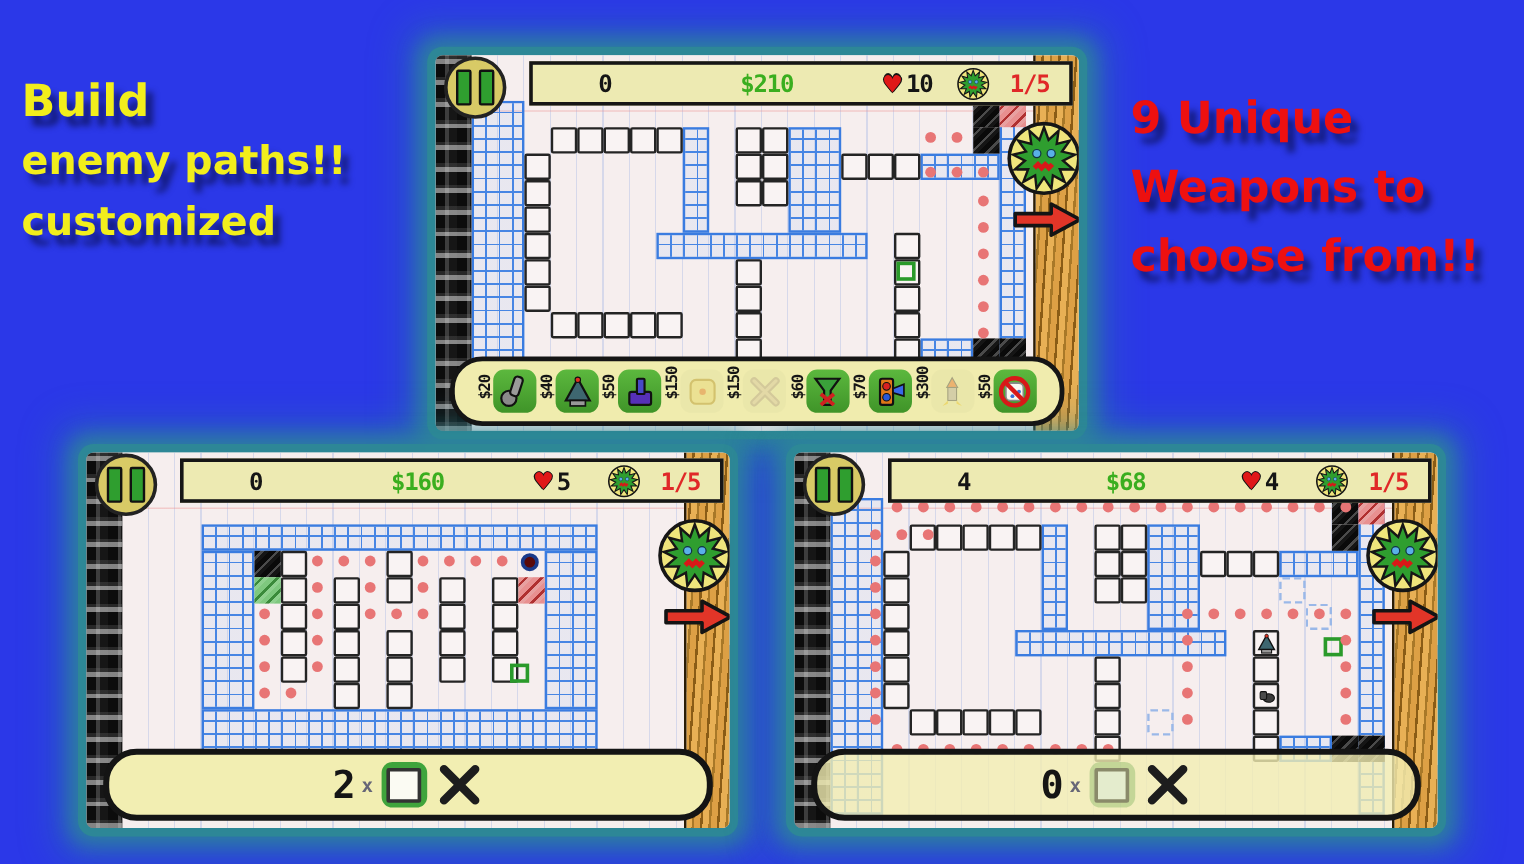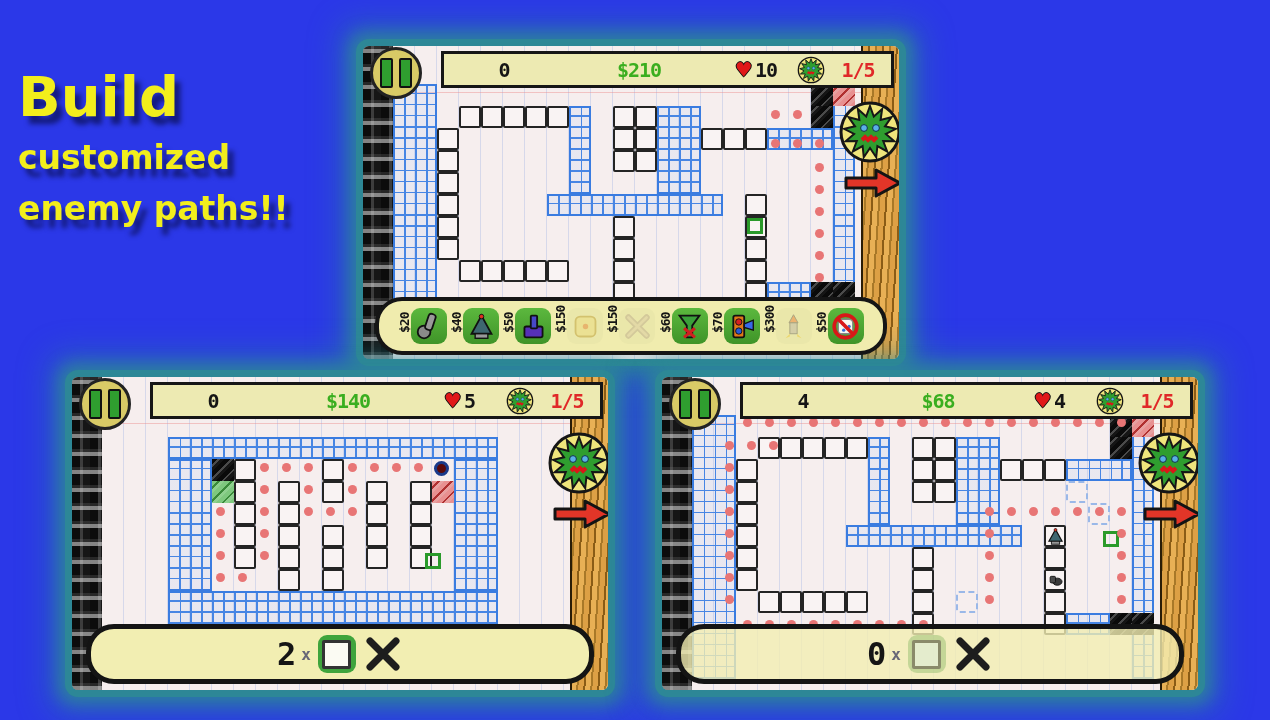--- a/index.html
+++ b/index.html
@@ -4,21 +4,21 @@
 <style>
   html,body{margin:0;padding:0;background:#1a1a2e;}
   .canvas{position:relative;width:1270px;height:720px;background:#2b38e8;overflow:hidden;
           font-family:"DejaVu Sans", sans-serif;}
 
   
   .promo{position:absolute;font-weight:bold;}
   .promo div{white-space:nowrap;}
   .promo-left{left:18px;top:62px;color:#f2ee1c;font-size:33px;line-height:1.55;
               text-shadow:6px 8px 5px rgba(8,12,70,.65);}
-  .promo-left .big{font-size:56px;line-height:1.25;}
+  .promo-left .big{font-size:37px;line-height:1.25;}
   .promo-right{left:942px;top:70px;color:#ee1010;font-size:37px;line-height:1.55;
                text-shadow:6px 8px 5px rgba(8,12,70,.65);}
 
   
   .shot{position:absolute;width:536px;height:313px;background:#f6eeee;border-radius:6px;overflow:hidden;
         box-shadow:0 0 0 7px rgba(45,136,150,.95), 0 0 16px 14px rgba(45,136,150,.8), 0 0 30px 26px rgba(45,136,150,.38);}
   .s1{left:363px;top:46px;}
   .s2{left:72px;top:377px;}
   .s3{left:662px;top:377px;}
 
@@ -102,24 +102,29 @@
   .arrow-slot{position:absolute;right:-4px;top:120px;width:60px;height:34px;z-index:6;}
   .arrow-slot svg{width:60px;height:34px;}
 </style>
 </head>
 <body>
 
 <div class="canvas">
 
   <div class="promo promo-left">
     <div class="big">Build</div>
+    <div>enemy paths!!</div>
     <div>customized</div>
-    <div>enemy paths!!</div>
   </div>
 
+  <div class="promo promo-right">
+    <div>9 Unique</div>
+    <div>Weapons to</div>
+    <div>choose from!!</div>
+  </div>
 
   <div class="shot s1">
     <div class="paper"></div>
     <div class="strip-left"></div>
     <div class="strip-right"></div>
     <div class="grid-area">
         <div class="blue-rect" style="left: 0px; top: 0px; width: 44px; height: 220px;"></div>
         <div class="blue-rect" style="left: 440px; top: 0px; width: 22px; height: 220px;"></div>
         <div class="blue-rect" style="left: 176px; top: 22px; width: 22px; height: 88px;"></div>
         <div class="blue-rect" style="left: 264px; top: 22px; width: 44px; height: 88px;"></div>
@@ -355,21 +360,21 @@
         <div class="red-dot" style="left: 224.3px; top: 92.3px; width: 9px; height: 9px;"></div>
         <div class="red-dot" style="left: 246.3px; top: 92.3px; width: 9px; height: 9px;"></div>
         <div class="red-dot" style="left: 246.3px; top: 70.3px; width: 9px; height: 9px;"></div>
         <div class="red-dot" style="left: 246.3px; top: 48.3px; width: 9px; height: 9px;"></div>
         <div class="red-dot" style="left: 268.3px; top: 48.3px; width: 9px; height: 9px;"></div>
         <div class="red-dot" style="left: 290.3px; top: 48.3px; width: 9px; height: 9px;"></div>
         <div class="red-dot" style="left: 312.3px; top: 48.3px; width: 9px; height: 9px;"></div>
       </div>
     <div class="hud">
       <span class="hud-score">0</span>
-      <span class="hud-money">$140</span>
+      <span class="hud-money">$160</span>
       <span class="hud-spacer"></span>
       <span class="hud-heart">♥</span>
       <span class="hud-lives">5</span>
       <span class="virus-mini"><svg viewBox="0 0 64 64">
             <circle cx="32" cy="32" r="29" fill="#efe57c" stroke="#161616" stroke-width="3"></circle>
             <polygon class="spike-star" fill="#2f9e2f" stroke="#161616" stroke-width="2" points="32.0,6.0 35.8,16.5 44.1,9.0 42.6,20.0 53.4,17.2 47.0,26.3 57.8,28.9 47.9,33.9 56.3,41.2 45.2,41.1 49.2,51.5 39.4,46.2 38.2,57.2 32.0,48.0 25.8,57.2 24.6,46.2 14.8,51.5 18.8,41.1 7.7,41.2 16.1,33.9 6.2,28.9 17.0,26.3 10.6,17.2 21.4,20.0 19.9,9.0 28.2,16.5"></polygon>
             <circle cx="26" cy="28" r="3.4" fill="#59b0e8" stroke="#113344" stroke-width="1"></circle>
             <circle cx="38" cy="28" r="3.4" fill="#59b0e8" stroke="#113344" stroke-width="1"></circle>
             <polyline points="24,40 27,37 30,40 33,37 36,40 39,37" fill="none" stroke="#d81818" stroke-width="4"></polyline>
           </svg></span>

